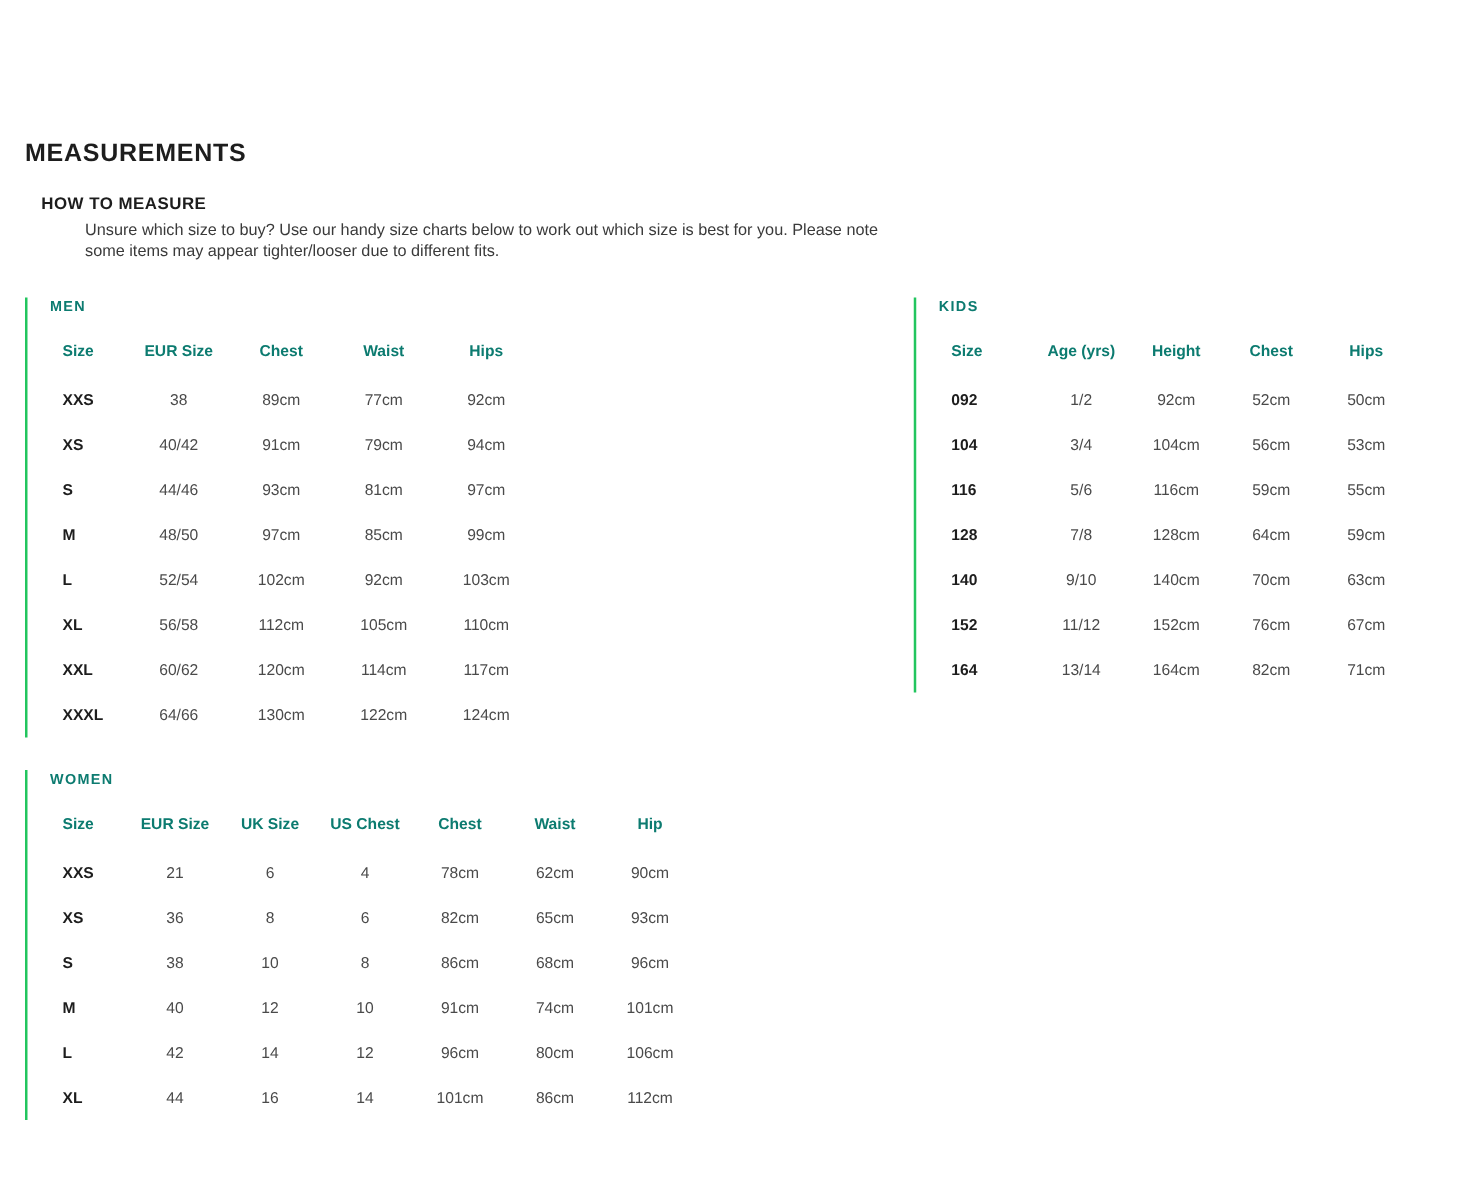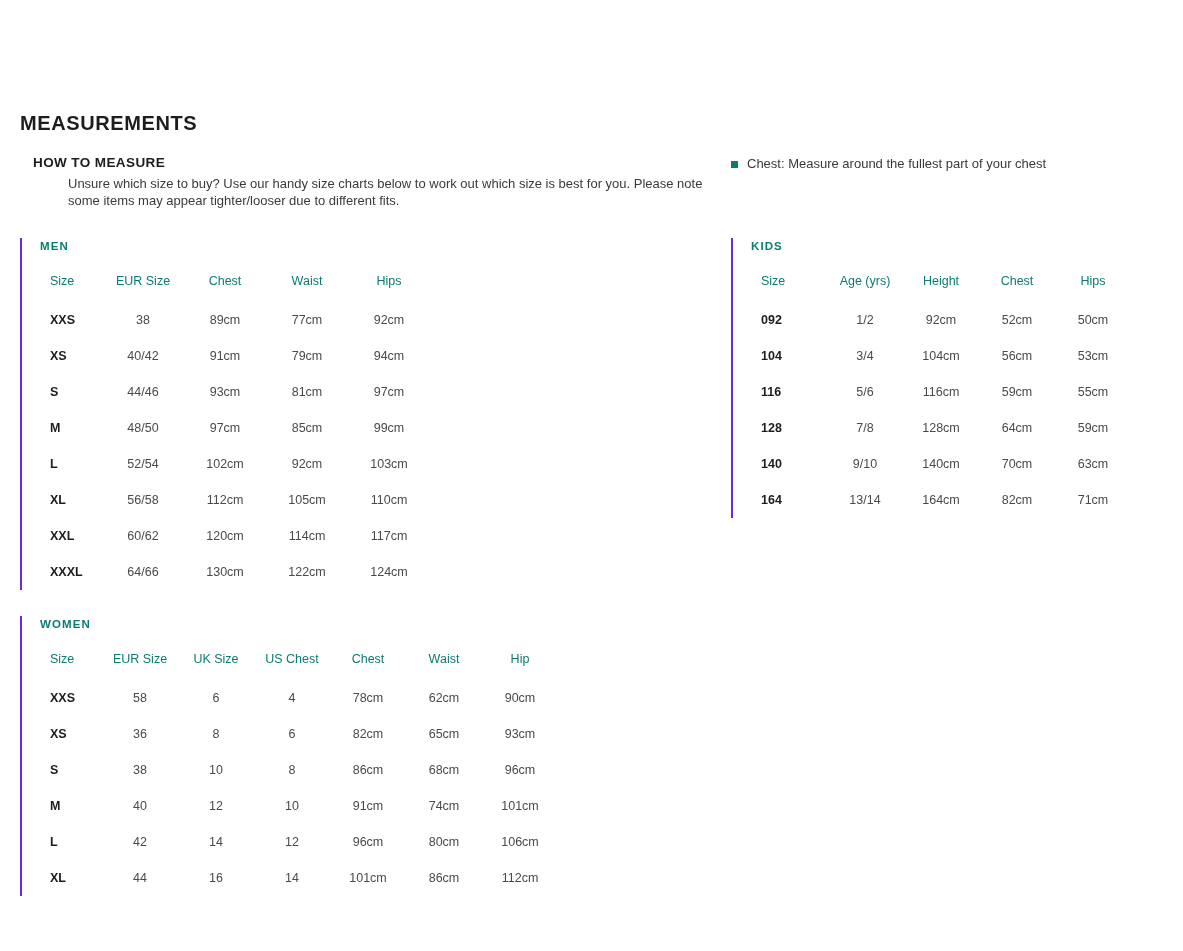--- a/index.html
+++ b/index.html
@@ -75,40 +75,40 @@
   }
   .bullet-text {
     font-size: 13px;
     line-height: 16px;
     color: #3a3a3a;
   }
 
   
   .table-block {
     position: absolute;
-    border-left: 2px solid #6d28d9;
+    border-left: 2px solid #22c55e;
     padding-left: 0px;
     box-sizing: border-box;
   }
   .table-label {
     font-size: 11.5px;
     font-weight: bold;
     letter-spacing: 1.1px;
     color: #0c7b70;
     padding-left: 18px;
     padding-top: 2px;
   }
   table.size-table {
     border-collapse: collapse;
     margin-top: 16px;
     margin-left: 18px;
   }
   table.size-table th {
     font-size: 12.5px;
-    font-weight: normal;
+    font-weight: bold;
     color: #0c7b70;
     text-align: center;
     padding: 6px 10px 14px 10px;
     white-space: nowrap;
   }
   table.size-table td {
     font-size: 12.5px;
     color: #4a4a4a;
     text-align: center;
     padding: 11px 10px;
@@ -151,24 +151,20 @@
 <body>
 
 <div class="page">
 
   <div class="title">MEASUREMENTS</div>
 
   <div class="howto-title">HOW TO MEASURE</div>
   <div class="howto-body">Unsure which size to buy? Use our handy size charts below to work out which size is best for you. Please note some items may appear tighter/looser due to different fits.</div>
 
   <div class="bullets">
-    <div class="bullet-row">
-      <span class="bullet-square"></span>
-      <span class="bullet-text">Chest: Measure around the fullest part of your chest</span>
-    </div>
   </div>
 
   <div class="table-block" id="men-block">
     <div class="table-label">MEN</div>
     <table class="size-table">
       <thead>
           <tr>
             <th>Size</th>
             <th>EUR Size</th>
             <th>Chest</th>
@@ -277,20 +273,27 @@
             <td>128cm</td>
             <td>64cm</td>
             <td>59cm</td>
           </tr>
           <tr>
             <td class="size-cell">140</td>
             <td>9/10</td>
             <td>140cm</td>
             <td>70cm</td>
             <td>63cm</td>
+          </tr>
+          <tr>
+            <td class="size-cell">152</td>
+            <td>11/12</td>
+            <td>152cm</td>
+            <td>76cm</td>
+            <td>67cm</td>
           </tr>
           <tr>
             <td class="size-cell">164</td>
             <td>13/14</td>
             <td>164cm</td>
             <td>82cm</td>
             <td>71cm</td>
           </tr>
         </tbody>
     </table>
@@ -306,21 +309,21 @@
             <th>UK Size</th>
             <th>US Chest</th>
             <th>Chest</th>
             <th>Waist</th>
             <th>Hip</th>
           </tr>
         </thead>
       <tbody>
           <tr>
             <td class="size-cell">XXS</td>
-            <td>58</td>
+            <td>21</td>
             <td>6</td>
             <td>4</td>
             <td>78cm</td>
             <td>62cm</td>
             <td>90cm</td>
           </tr>
           <tr>
             <td class="size-cell">XS</td>
             <td>36</td>
             <td>8</td>

